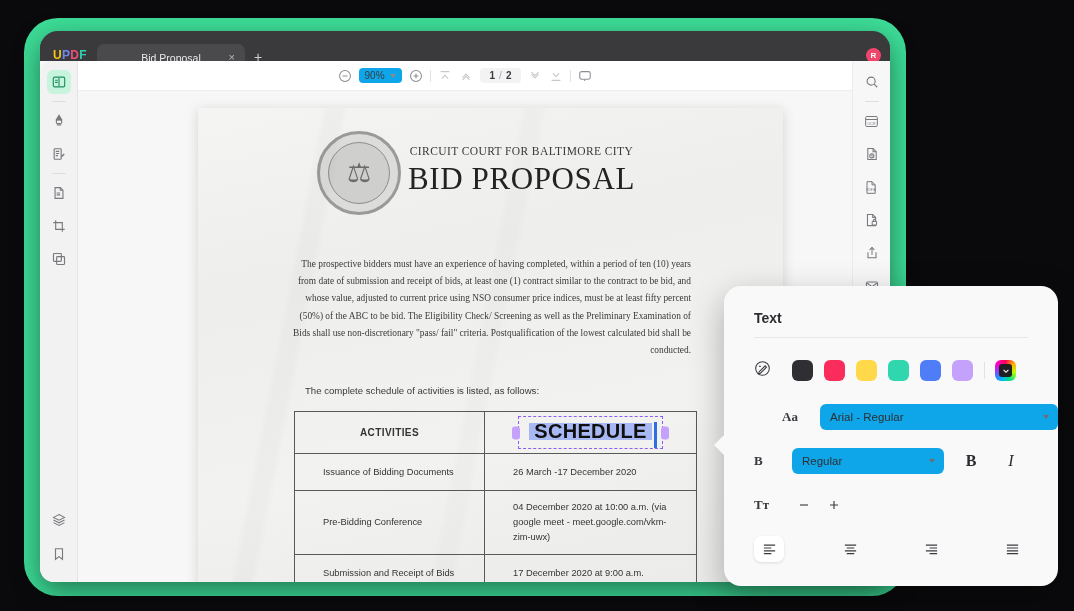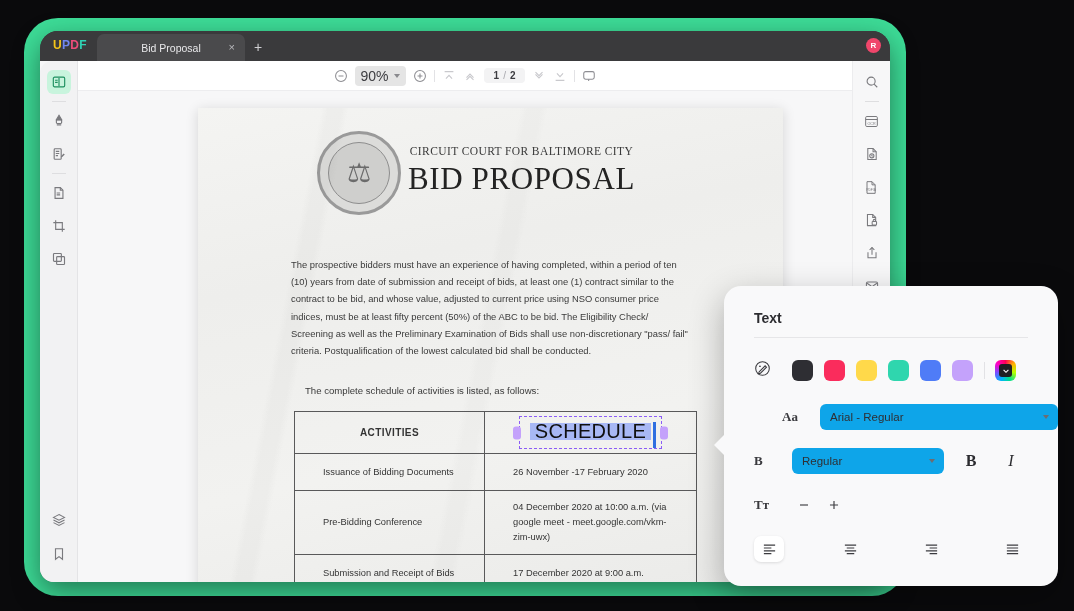--- a/index.html
+++ b/index.html
@@ -19,21 +19,21 @@
 
   
   .app-window {
     position: absolute; left: 40px; top: 31px; width: 850px; height: 551px;
     background: #3a3a3c; border-radius: 18px 18px 14px 14px;
     overflow: hidden;
     box-shadow: 0 10px 28px rgba(0,0,0,.45);
   }
   
   .titlebar {
-    position: absolute; left:0; top:0; width: 850px; height: 30px;
+    position: absolute; left:0; top:10px; width: 850px; height: 30px;
     background: #3a3a3c;
   }
   .logo { position:absolute; left:13px; top:7px; font-size:12px; font-weight:bold; letter-spacing:.3px; }
   .logo span { display:inline-block; }
   .tab {
     position:absolute; left:57px; top:3px; width:148px; height:27px;
     background:#4a4a4c; border-radius:7px 7px 0 0;
     display:flex; align-items:center; justify-content:center;
   }
   .tab-label { color:#e8e8ea; font-size:10.5px; }
@@ -72,22 +72,22 @@
 
   
   .toolbar {
     position:absolute; left:38px; top:0; width:774px; height:30px;
     background:#ffffff; border-bottom:1px solid #ededef;
     display:flex; align-items:center; justify-content:center; gap:7px;
   }
   .tb-ico { color:#8d8d92; display:flex; align-items:center; justify-content:center; cursor:pointer; }
   .tb-ico.dim { color:#c9c9cd; }
   .zoom-box {
-    display:flex; align-items:center; gap:5px; background:#e5e5e5;
-    border-radius:4px; padding:2px 6px; font-size:14px; color:#3c3c40; cursor:pointer;text-align:right;
+    display:flex; align-items:center; gap:5px; background:#0ea5e9;
+    border-radius:4px; padding:2px 6px; font-size:10px; color:#3c3c40; cursor:pointer;text-align:right;
   }
   .caret { width:0;height:0;border-left:3px solid transparent;border-right:3px solid transparent;border-top:4px solid #8a8a8e; }
   .page-box {
     display:flex; align-items:center; gap:4px; background:#f3f3f4;
     border-radius:4px; padding:2px 10px; font-size:10px; color:#3c3c40; font-weight:bold;
   }
   .page-box .sl { color:#a9a9ae; font-weight:normal; }
   .vsep { width:1px; height:12px; background:#e2e2e5; }
 
   
@@ -127,21 +127,21 @@
     font-family:"Liberation Serif", serif; font-size:31px; color:#232323;
     letter-spacing:.6px; padding-left:62px;
   }
   .doc-sub {
     position:absolute; left:0; right:0; top:94px; text-align:center;
     font-family:"Liberation Serif", serif; font-style:italic; font-size:13px;
     color:#3d3d3d; padding-left:62px;
   }
   .doc-para {
     position:absolute; left:93px; top:148px; width:400px;
-    font-size:9.4px; line-height:17.2px; color:#3a3a3a; text-align:left;
+    font-size:9.4px; line-height:17.2px; color:#3a3a3a; text-align:right;font-family:Liberation Serif, serif;
   }
   .doc-lead {
     position:absolute; left:107px; top:277px; font-size:9.6px; color:#3a3a3a;
   }
   .doc-table {
     position:absolute; left:96px; top:303px; width:403px;
     border-collapse:collapse; table-layout:fixed;
   }
   .doc-table td {
     border:1px solid #59595a; padding:9px 28px;
@@ -154,21 +154,21 @@
   .doc-table tr.r3 td { height:37px; }
 
   
   .sel-wrap { position:relative; display:inline-block; }
   .sel-box {
     position:absolute; left:-11px; top:-7px; right:-11px; bottom:-7px;
     border:1px dashed #8b5cf6;
   }
   .sel-hl {
     display:inline-block; background:#a8b8f5; padding:1px 5px 1px 5px;
-    font-family:"Liberation Sans", sans-serif; font-weight:normal;
+    font-family:"Liberation Sans", sans-serif; font-weight:bold;
     font-size:20px; letter-spacing:.3px; color:#101010; position:relative; z-index:2;
   }
   .sel-caret {
     position:absolute; right:-5px; top:-1px; width:3px; height:26px; background:#2f6fe0; z-index:3;
   }
   .handle {
     position:absolute; top:50%; transform:translateY(-50%);
     width:8px;height:13px;border-radius:3px;background:#c4a2fb; z-index:4;
   }
   .handle.l { left:-17px; }
@@ -403,21 +403,21 @@
                   <span class="sel-box"></span>
                   <span class="handle l"></span>
                   <span class="handle r"></span>
                   <span class="sel-hl">SCHEDULE</span>
                   <span class="sel-caret"></span>
                 </span>
               </td>
             </tr>
             <tr class="r1">
               <td class="c1">Issuance of Bidding Documents</td>
-              <td>26 November -17 February 2020</td>
+              <td>26 March -17 December 2020</td>
             </tr>
             <tr class="r2">
               <td class="c1">Pre-Bidding Conference</td>
               <td>04 December 2020 at 10:00 a.m. (via google meet - meet.google.com/vkm-zim-uwx)</td>
             </tr>
             <tr class="r3">
               <td class="c1">Submission and Receipt of Bids</td>
               <td>17 December 2020 at 9:00 a.m.</td>
             </tr>
           </tbody>

